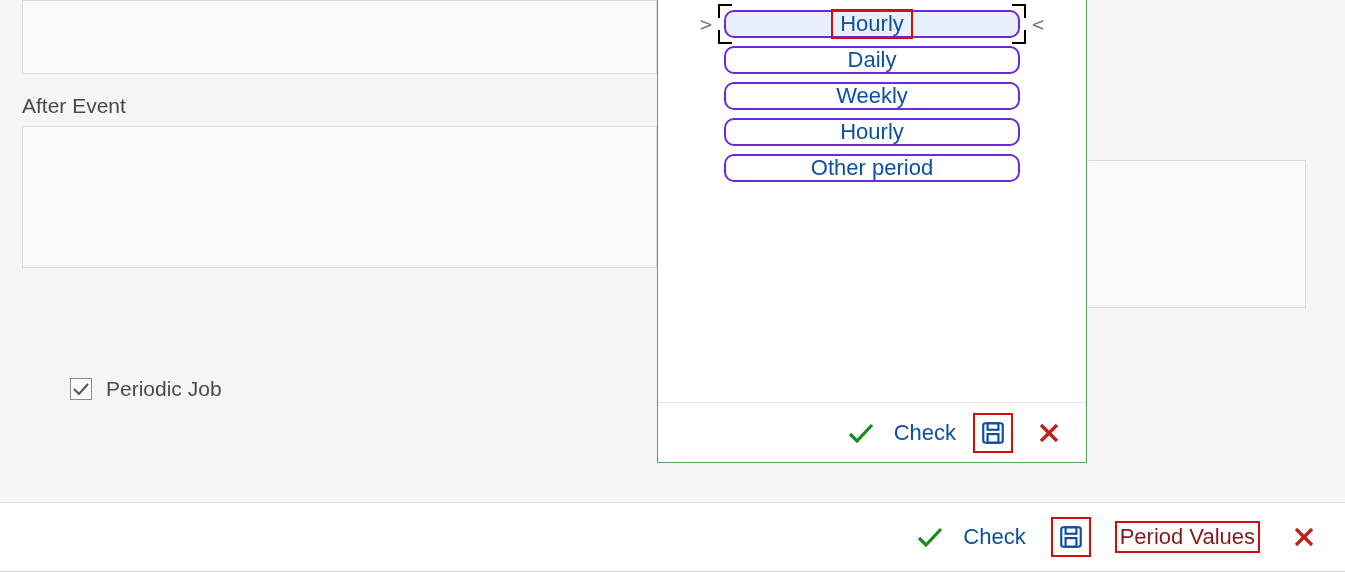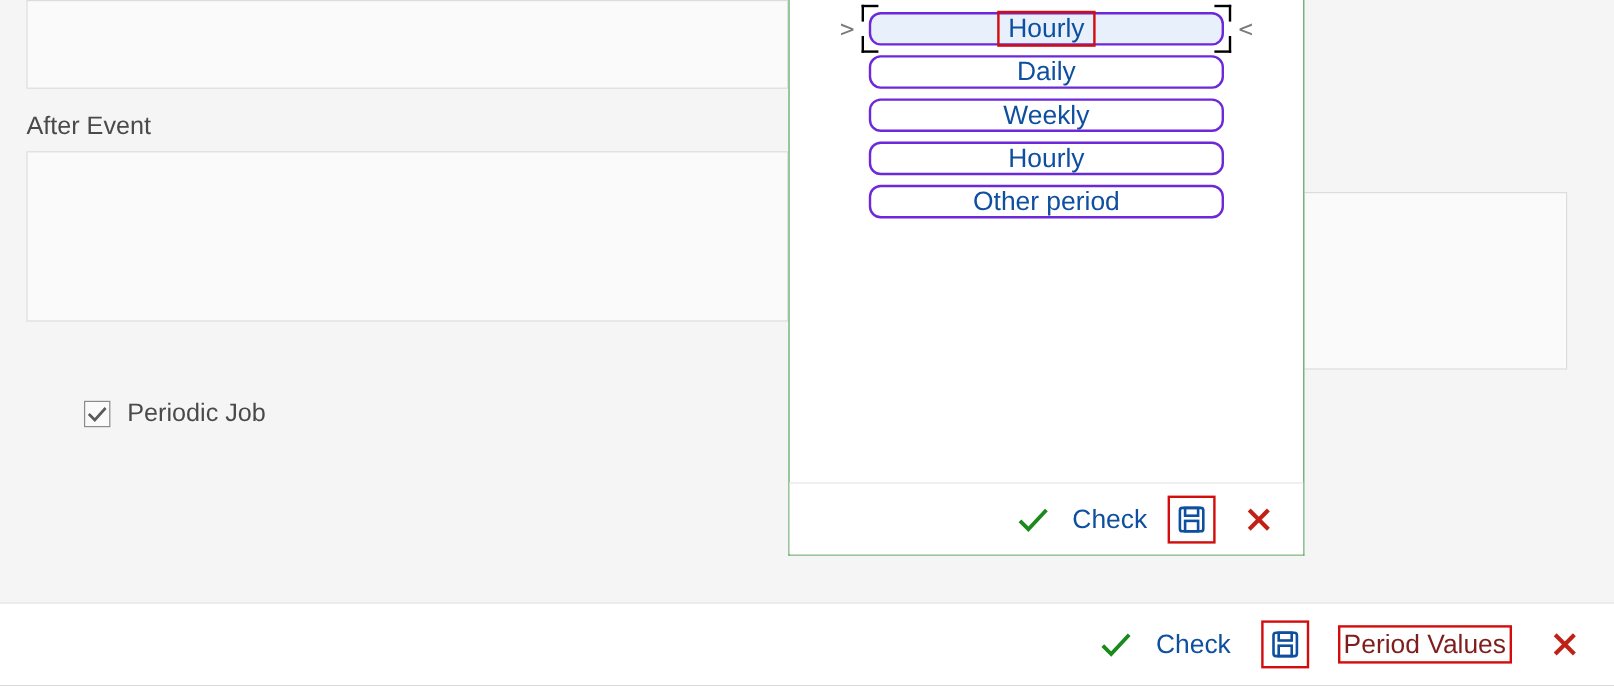--- a/index.html
+++ b/index.html
@@ -33,21 +33,21 @@
       color: #4a4a4a;
     }
 
     .panel-bottom {
       height: 142px;
       border: 1px solid #dcdcdc;
       background: #fafafa;
     }
 
     .checkbox-row {
-      margin-top: 65px;
+      margin-top: 109px;
       margin-left: 48px;
       display: flex;
       align-items: center;
       gap: 14px;
       font-size: 21px;
       color: #4a4a4a;
     }
     .cbx {
       width: 22px;
       height: 22px;

